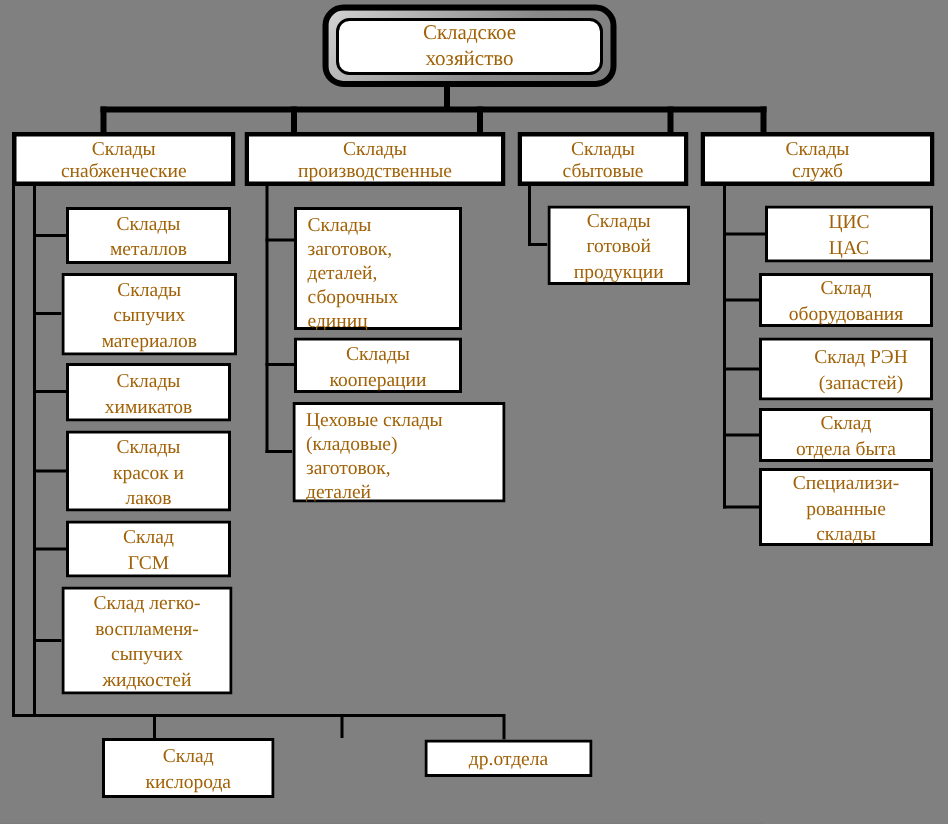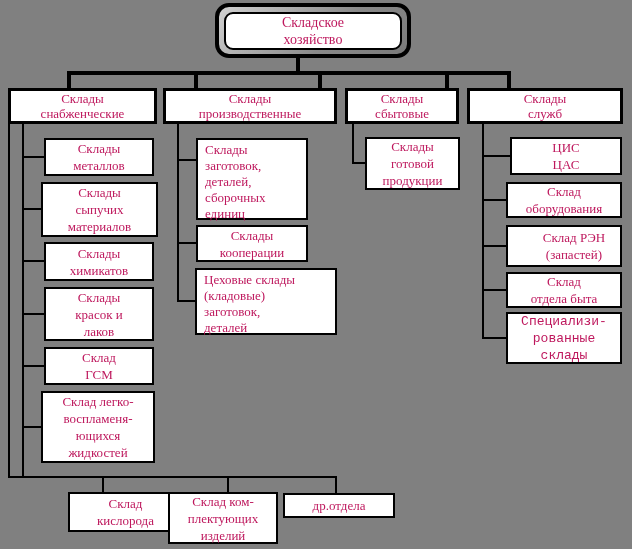--- a/index.html
+++ b/index.html
@@ -1,19 +1,19 @@
 <!DOCTYPE html>
 <html><head>
 <meta charset="utf-8">
 <style>
   html,body{margin:0;padding:0;}
   body{background:#6e6e6e;font-family:"Liberation Serif", serif;}
   #canvas{
     position:relative;width:632px;height:549px;background:#808080;overflow:hidden;
-    color:#be185d;
+    color:#a16207;
   }
   .node{
     position:absolute;background:#ffffff;border:2px solid #000;
     display:flex;align-items:center;justify-content:center;
     text-align:center;white-space:pre-line;
     font:13px/17px "Liberation Serif", serif;box-sizing:border-box;
   }
   .branch{border-width:3px;line-height:15px;}
   .left-align{
     justify-content:flex-start;align-items:flex-start;text-align:left;
@@ -47,21 +47,21 @@
   #m1{left:196px;top:138px;width:112px;height:82px;}
   #m2{left:196px;top:225px;width:112px;height:37px;}
   #m3{left:195px;top:268px;width:142px;height:67px;}
   
   #s1{left:365px;top:137px;width:95px;height:53px;}
   
   #r1{left:510px;top:137px;width:112px;height:38px;text-align:center;}
   #r2{left:506px;top:182px;width:116px;height:36px;}
   #r3{left:506px;top:225px;width:116px;height:42px;padding-left:20px;}
   #r4{left:506px;top:272px;width:116px;height:36px;}
-  #r5{left:506px;top:312px;width:116px;height:52px;font-family:Liberation Mono, monospace;}
+  #r5{left:506px;top:312px;width:116px;height:52px;}
   
   #d1{left:68px;top:492px;width:115px;height:40px;}
   #d2{left:168px;top:492px;width:110px;height:52px;}
   #d3{left:283px;top:493px;width:112px;height:25px;}
 </style>
 </head>
 <body>
 
 <div id="canvas">
 
@@ -103,33 +103,30 @@
 материалов</div>
   <div class="node" id="c3">Склады
 химикатов</div>
   <div class="node" id="c4">Склады
 красок и
 лаков</div>
   <div class="node" id="c5">Склад
 ГСМ</div>
   <div class="node" id="c6">Склад легко-
 воспламеня-
-ющихся
+сыпучих
 жидкостей</div>
 
   <div class="line" style="left:8px;top:476px;width:329px;height:2px;"></div>
   <div class="line" style="left:102px;top:478px;width:2px;height:14px;"></div>
   <div class="line" style="left:227px;top:478px;width:2px;height:14px;"></div>
   <div class="line" style="left:335px;top:478px;width:2px;height:17px;"></div>
 
   <div class="node" id="d1">Склад
 кислорода</div>
-  <div class="node" id="d2">Склад ком-
-плектующих
-изделий</div>
   <div class="node" id="d3">др.отдела</div>
 
   <div class="line" style="left:177px;top:124px;width:2px;height:178px;"></div>
   <div class="line" style="left:177px;top:159px;width:19px;height:2px;"></div>
   <div class="line" style="left:177px;top:242px;width:19px;height:2px;"></div>
   <div class="line" style="left:177px;top:300px;width:18px;height:2px;"></div>
 
   <div class="node left-align" id="m1">Склады
 заготовок,
 деталей,

